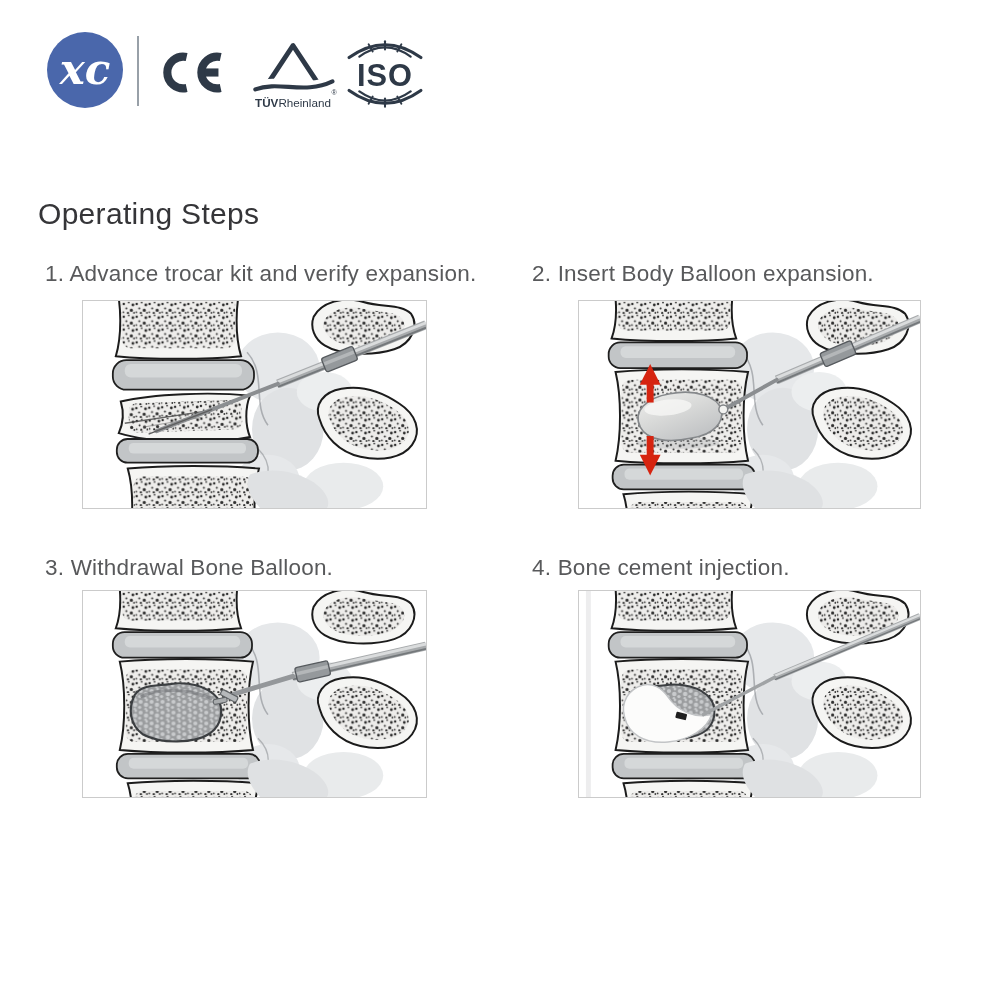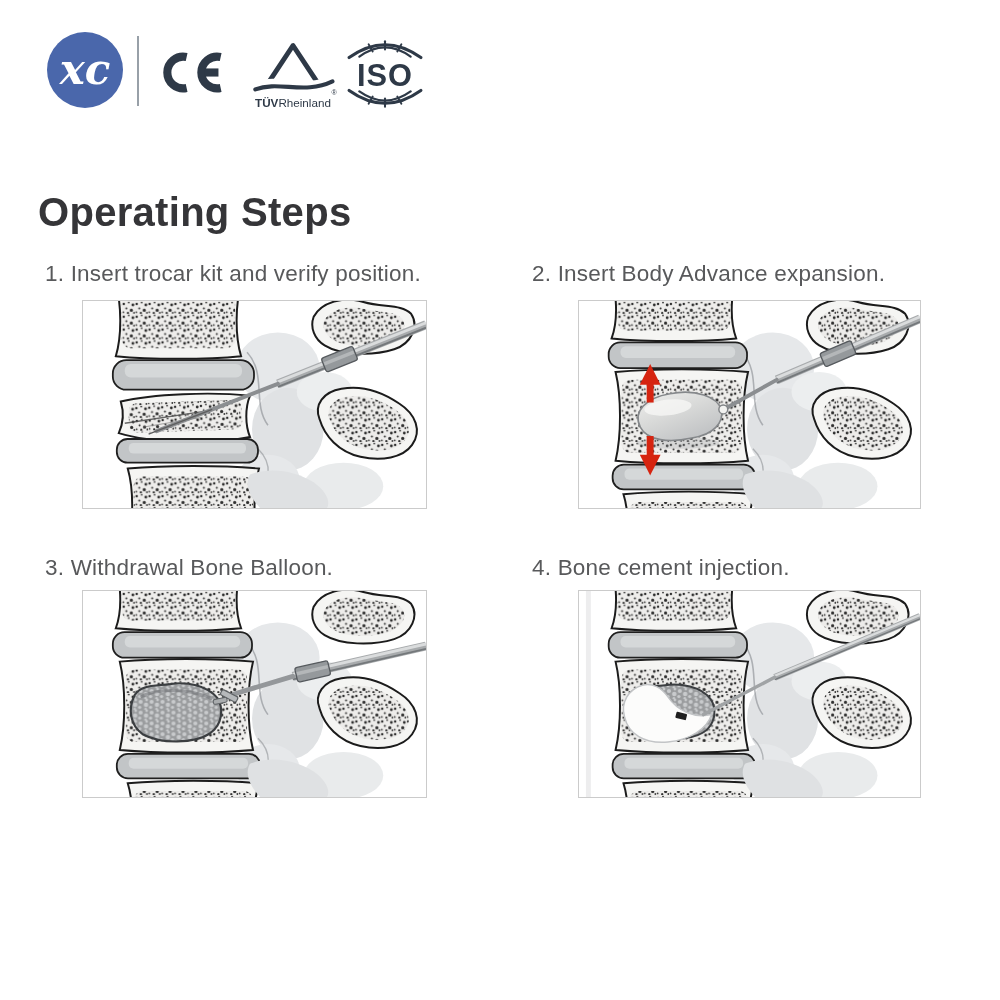--- a/index.html
+++ b/index.html
@@ -15,21 +15,21 @@
   }
   .abs{position:absolute;}
   
   .xc-badge{left:46px;top:31px;width:78px;height:78px;}
   .logo-divider{left:137px;top:36px;width:2px;height:70px;background:#98a0a8;}
   .ce-mark{left:160px;top:46px;width:74px;height:53px;}
   .tuv-logo{left:246px;top:41px;width:94px;height:70px;}
   .iso-logo{left:344px;top:40px;width:82px;height:68px;}
   
   .page-title{
-    left:38px;top:190px;font-size:40px;font-weight:700;
+    left:38px;top:197px;font-size:30px;font-weight:400;
     color:var(--heading);letter-spacing:.3px;
   }
   
   .caption{font-size:22.5px;color:var(--caption);letter-spacing:.2px;white-space:nowrap;}
   #cap0{left:45px;top:261px;}
   #cap1{left:532px;top:261px;}
   #cap2{left:45px;top:555px;}
   #cap3{left:532px;top:555px;}
   
   .panel{border:1px solid var(--panel-border);background:#fff;box-sizing:border-box;}
@@ -80,22 +80,22 @@
       <path d="M40,57 L40,65" stroke-width="2"></path>
       <path d="M24,62 L28,55" stroke-width="1.8"></path>
       <path d="M56,62 L52,55" stroke-width="1.8"></path>
     </g>
     <text x="40" y="45" text-anchor="middle" font-size="30" font-weight="800" letter-spacing="1" class="ink-text" font-family="Liberation Sans, sans-serif">ISO</text>
   </svg>
 </header>
 
 <h1 class="abs page-title" style="margin:0">Operating Steps</h1>
 
-<div class="abs caption" id="cap0"><span>1.</span> <span>Insert trocar kit and verify position.</span></div>
-<div class="abs caption" id="cap1"><span>2.</span> <span>Insert Body Advance expansion.</span></div>
+<div class="abs caption" id="cap0"><span>1.</span> <span>Advance trocar kit and verify expansion.</span></div>
+<div class="abs caption" id="cap1"><span>2.</span> <span>Insert Body Balloon expansion.</span></div>
 <div class="abs caption" id="cap2"><span>3.</span> <span>Withdrawal Bone Balloon.</span></div>
 <div class="abs caption" id="cap3"><span>4.</span> <span>Bone cement injection.</span></div>
 
 <figure class="abs panel" id="panel0" style="margin:0" aria-label="Lateral spine with collapsed vertebra and trocar inserted">
     <svg viewBox="0 0 345 210" preserveAspectRatio="none">
       <defs>
     <pattern id="s0st" width="13" height="13" patternUnits="userSpaceOnUse">
       <g fill="#2e2e2e">
             <circle cx="2" cy="3" r="1.25"></circle>
             <circle cx="7" cy="1.6" r=".9"></circle>

